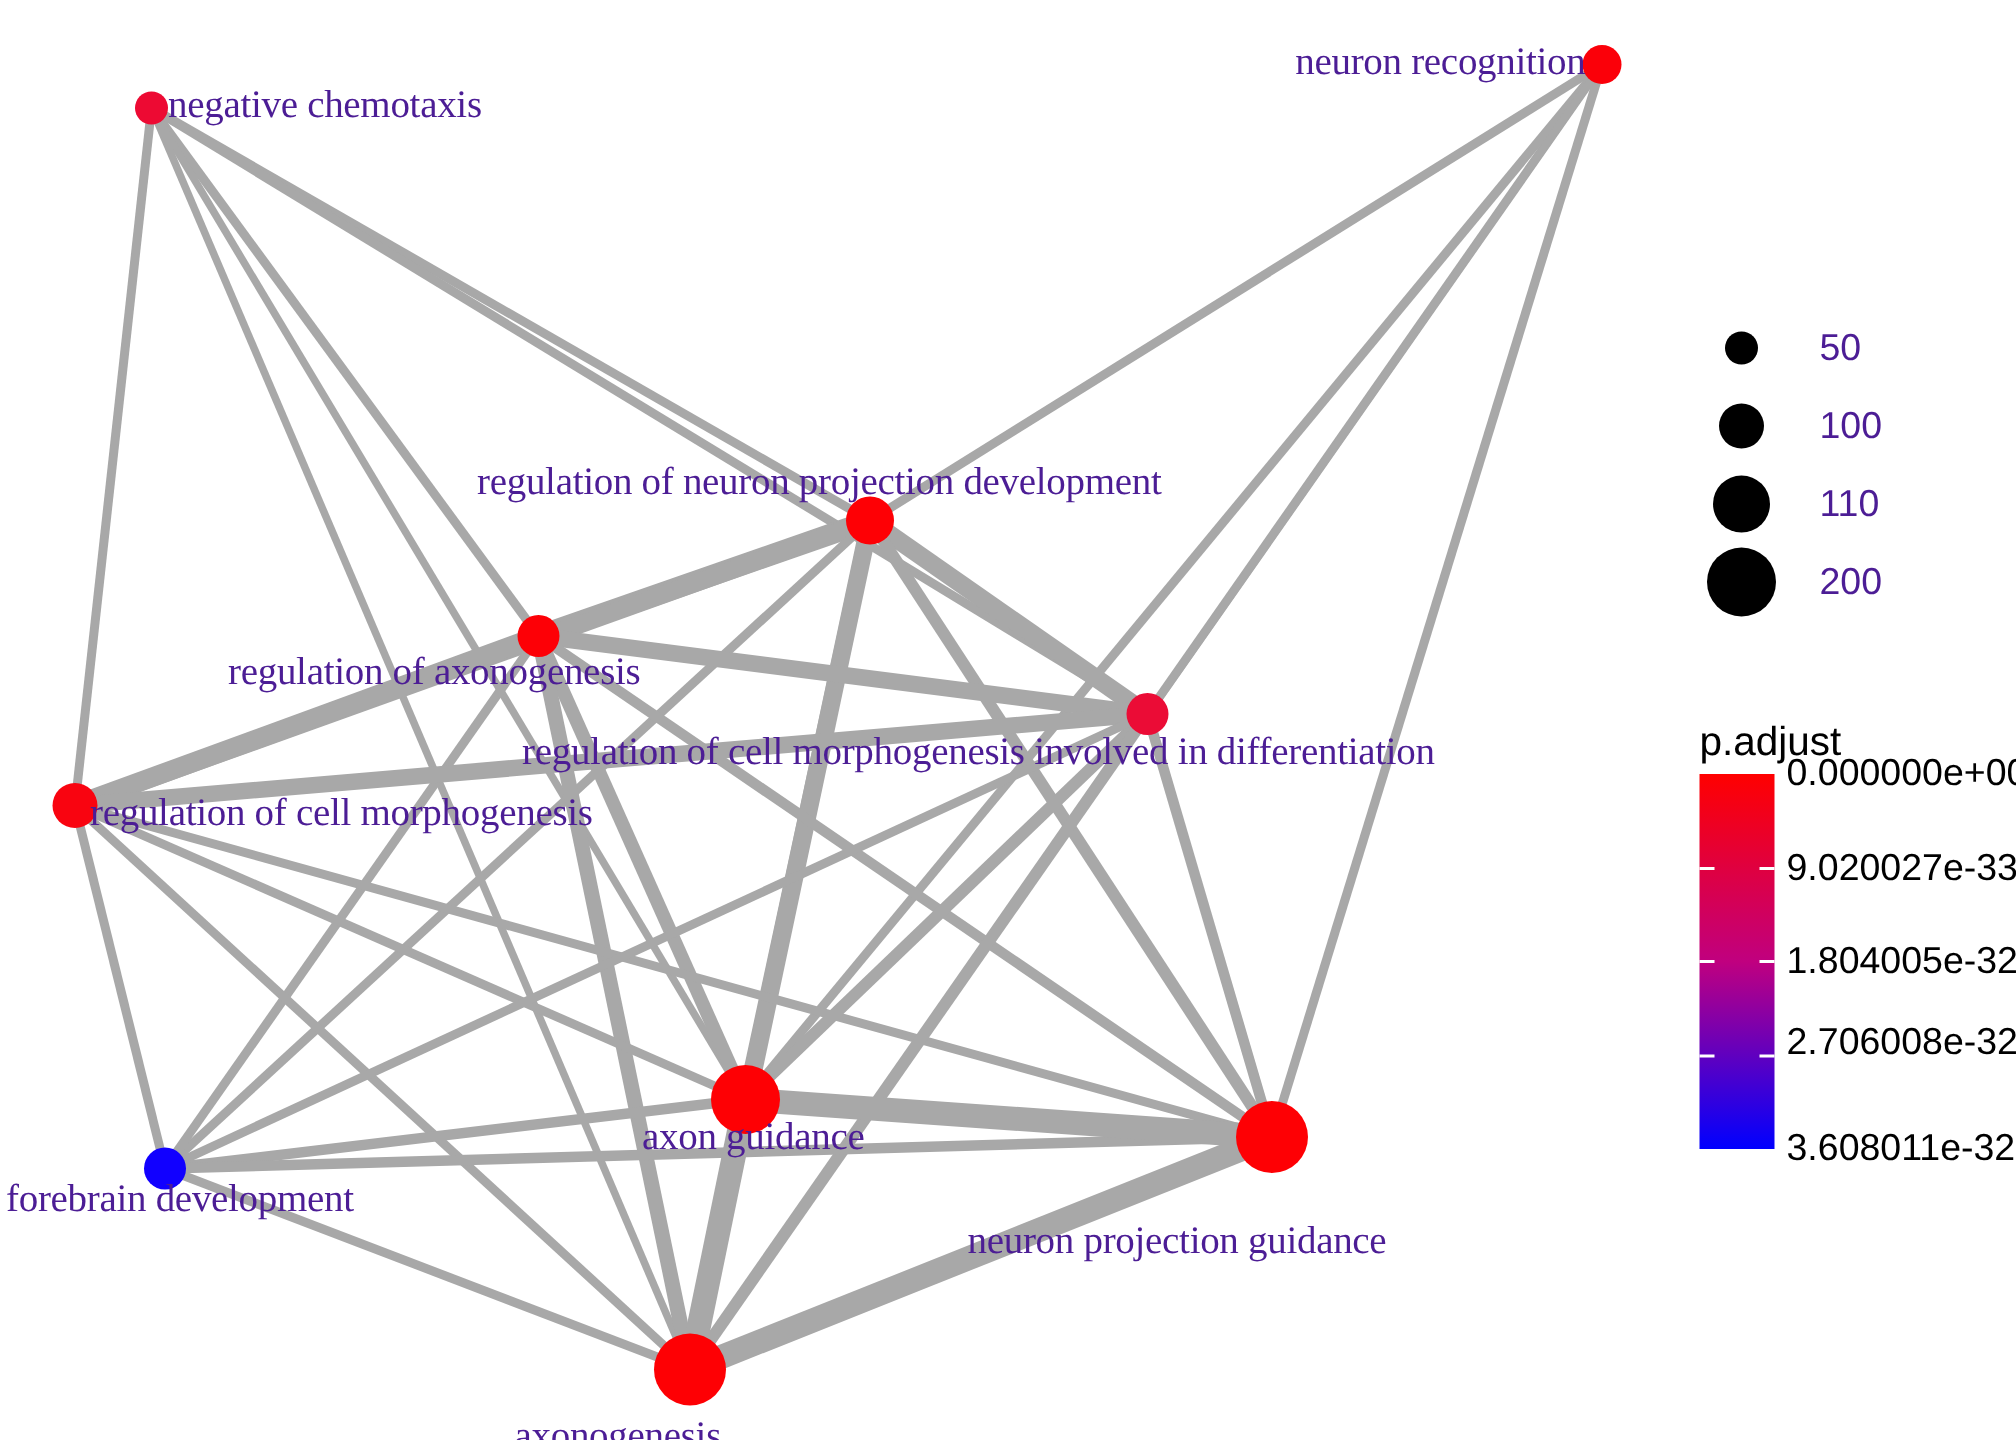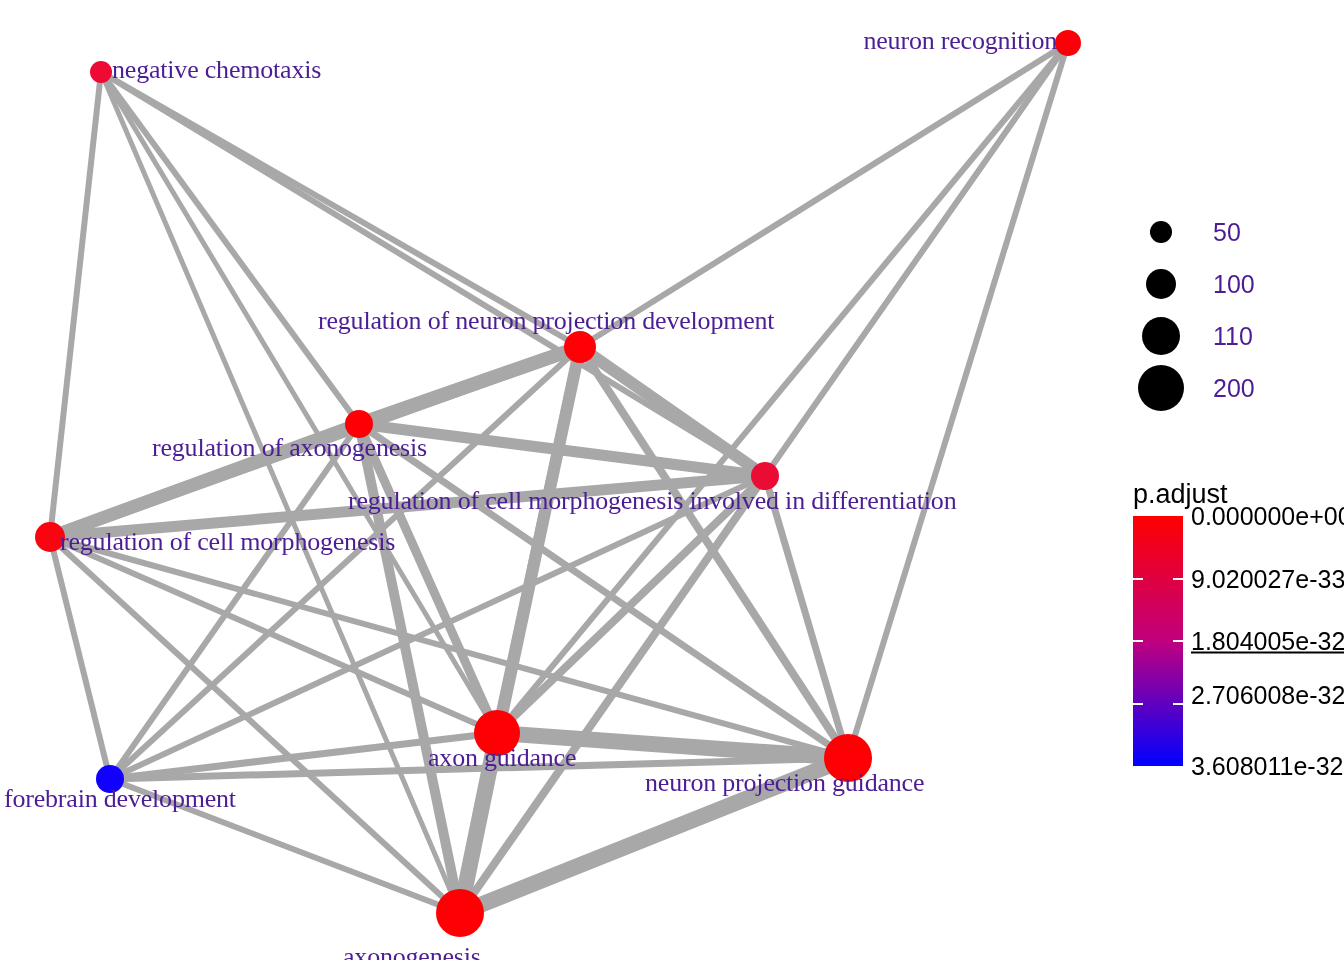--- a/index.html
+++ b/index.html
@@ -179,21 +179,21 @@
 
   <div id="labels-layer">
       <div class="node-label" style="left: 112px; top: 57px;">negative chemotaxis</div>
       <div class="node-label" style="left: auto; top: 28px; right: 287px;">neuron recognition</div>
       <div class="node-label" style="left: 318px; top: 308px;">regulation of neuron projection development</div>
       <div class="node-label" style="left: 152px; top: 435px;">regulation of axonogenesis</div>
       <div class="node-label" style="left: 348px; top: 488px;">regulation of cell morphogenesis involved in differentiation</div>
       <div class="node-label" style="left: 60px; top: 529px;">regulation of cell morphogenesis</div>
       <div class="node-label" style="left: 4px; top: 786px;">forebrain development</div>
       <div class="node-label" style="left: 428px; top: 745px;">axon guidance</div>
-      <div class="node-label" style="left: 645px; top: 770px;">neuron projection guidance</div>
+      <div class="node-label" style="left: 645px; top: 814px;">neuron projection guidance</div>
       <div class="node-label" style="left: 343px; top: 924px; margin-top: 20px;">axonogenesis</div>
     </div>
 
   <div id="legend-size">
     <div id="size-rows">
         <div class="size-row">
           <div class="size-swatch-box">
             <div class="size-dot" style="width: 22px; height: 22px; background: rgb(0, 0, 0);"></div>
           </div>
           <div class="size-label">50</div>
@@ -227,21 +227,21 @@
           <div class="cb-text" style="top: 0px;">0.000000e+00</div>
           <div class="cb-tick" style="top: 61.5px;">
             <i class="l"></i>
             <i class="r"></i>
           </div>
           <div class="cb-text" style="top: 62.5px;">9.020027e-33</div>
           <div class="cb-tick" style="top: 124px;">
             <i class="l"></i>
             <i class="r"></i>
           </div>
-          <div class="cb-text" style="top: 125px; text-decoration: underline;">1.804005e-32</div>
+          <div class="cb-text" style="top: 125px;">1.804005e-32</div>
           <div class="cb-tick" style="top: 186.5px;">
             <i class="l"></i>
             <i class="r"></i>
           </div>
           <div class="cb-text" style="top: 179px;">2.706008e-32</div>
           <div class="cb-text" style="top: 250px;">3.608011e-32</div>
         </div>
     </div>
   </div>
 

